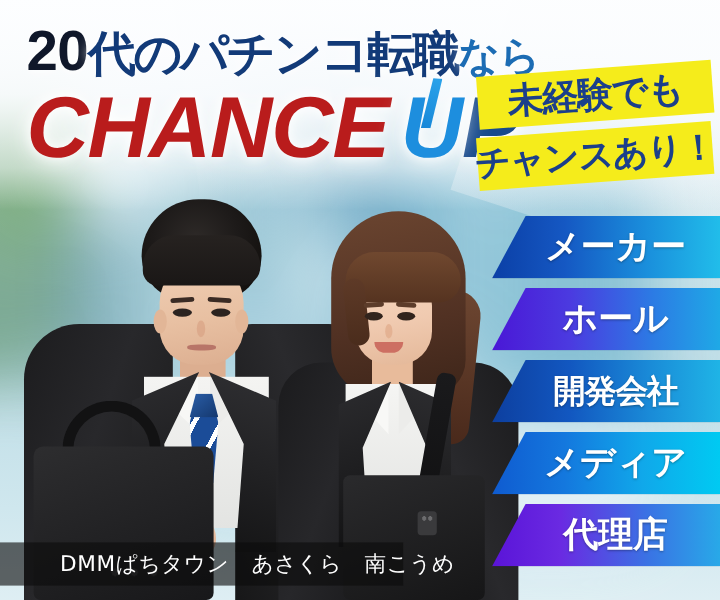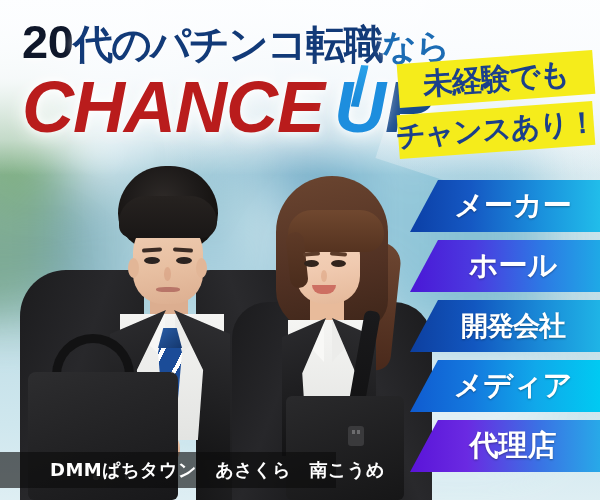--- a/index.html
+++ b/index.html
@@ -277,21 +277,21 @@
   .c1{background:linear-gradient(90deg,#0b3fa6 0%,#1558c3 32%,#1a8fdc 68%,#21bdea 100%);text-align:center;}
   .c2{background:linear-gradient(90deg,#4a17d6 0%,#4b3ae0 34%,#2c7ae4 70%,#1fa9e6 100%);}
   .c3{background:linear-gradient(90deg,#0d3f9f 0%,#1257c0 34%,#1a8cd8 70%,#1fb4e6 100%);}
   .c4{background:linear-gradient(90deg,#5a14d8 0%,#6a2ae2 30%,#3a72e4 68%,#28a9e8 100%);}
   .c5{background:linear-gradient(90deg,#0f5bd0 0%,#1478de 32%,#10a8ea 66%,#00caf2 100%);}
 
   
   .credit{
     position:absolute;left:0;top:452px;width:336px;height:36px;
     background:rgba(12,12,12,.62);
-    display:flex;align-items:center;font-weight:bold;
+    display:flex;align-items:center;
   }
   .credit span{
     color:#fff;font-family:"DejaVu Sans",sans-serif;font-size:18px;
     padding-left:50px;white-space:nowrap;letter-spacing:.5px;
   }
 </style>
 </head>
 <body>
 
 <div id="banner">

